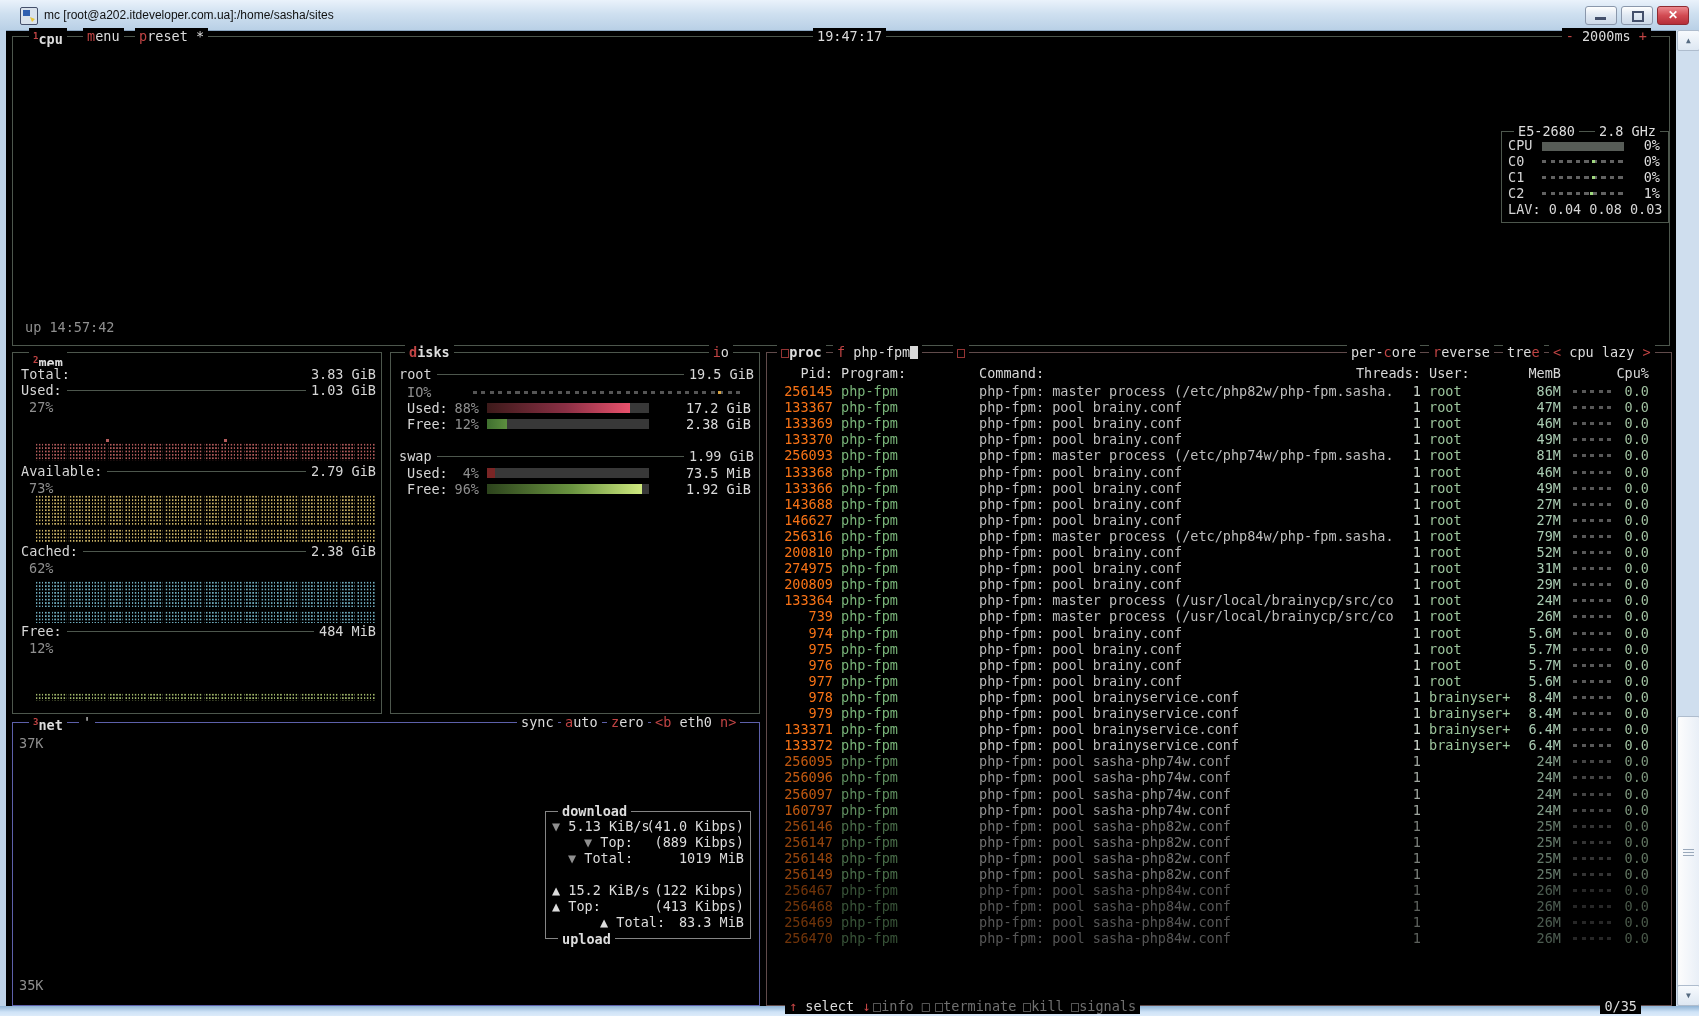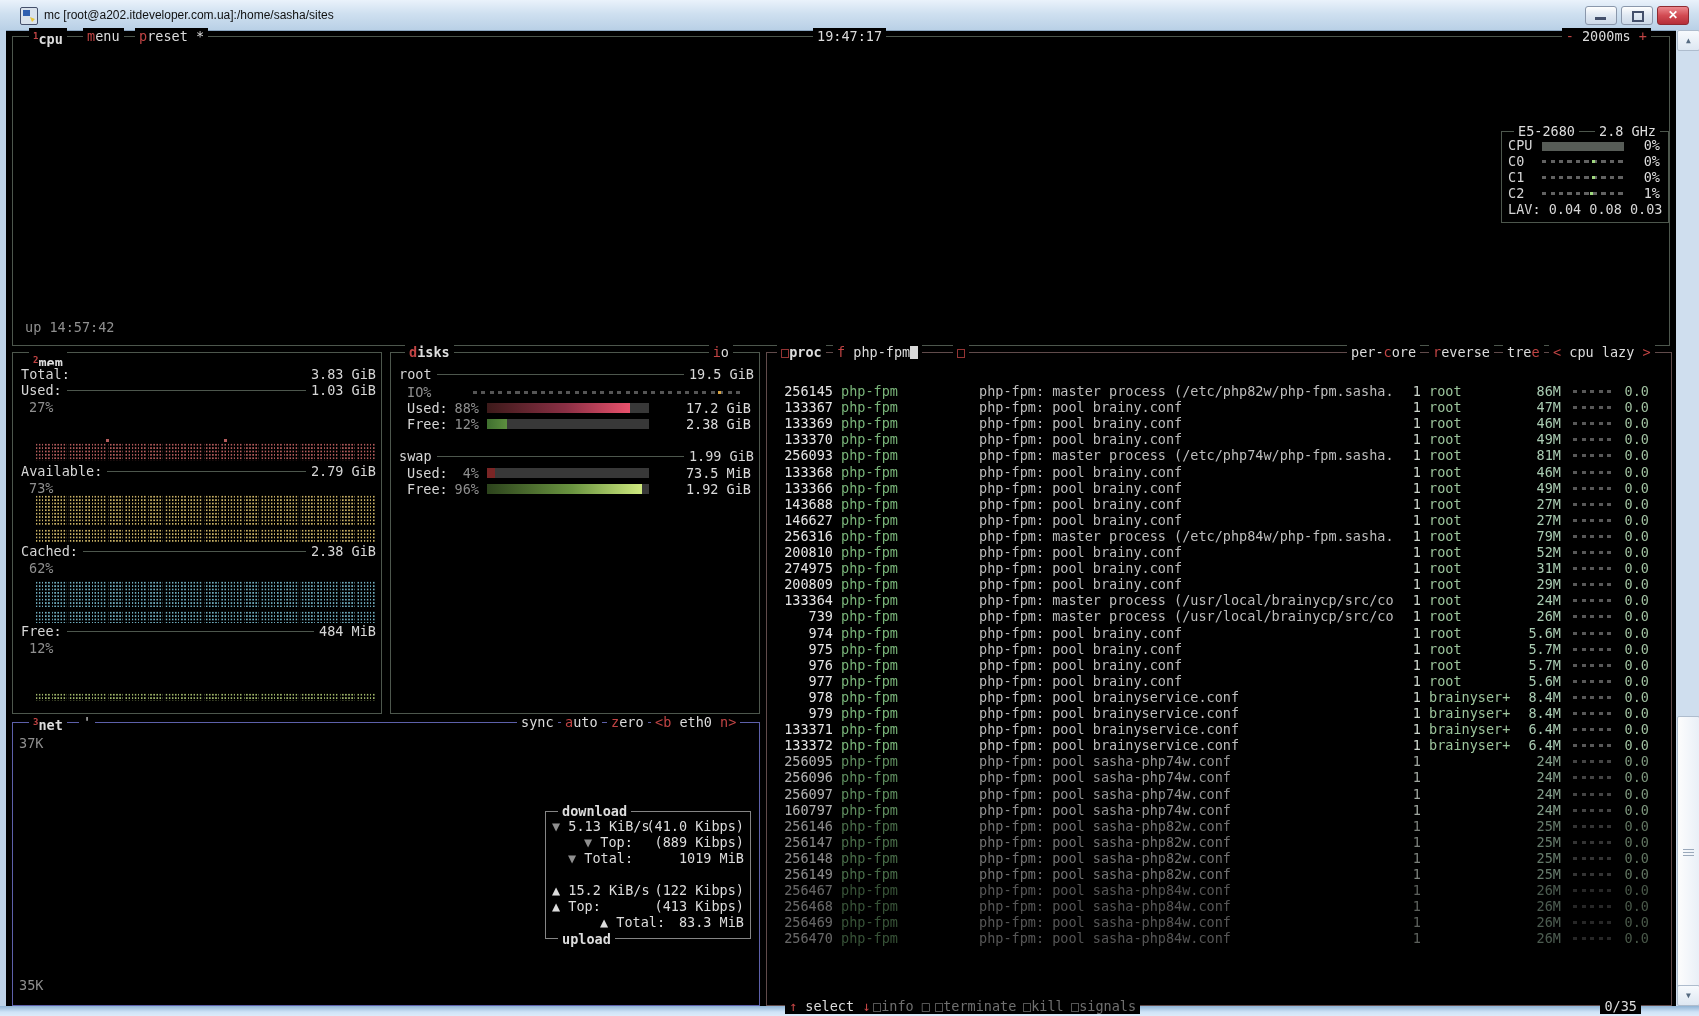--- a/index.html
+++ b/index.html
@@ -55,21 +55,21 @@
   .band{position:absolute;background-image:repeating-linear-gradient(90deg,#000 0 1.5px,transparent 1.5px 8px),
         radial-gradient(circle,var(--c) 1px,transparent 1.2px);background-size:8px 100%,3.1px 3.4px;}
   .vcol{position:absolute;width:5px;background-image:radial-gradient(circle,var(--c) 1.1px,transparent 1.3px);background-size:4px 4.6px;}
   .hline{position:absolute;height:9px;background-image:radial-gradient(circle,var(--c) 1.1px,transparent 1.3px);background-size:4.6px 4.5px;}
   .dashes{position:absolute;height:3px;background-image:repeating-linear-gradient(90deg,#626262 0 4px,transparent 4px 8.5px);}
   .dot{position:absolute;width:3px;height:3px;}
   .bar{position:absolute;height:10px;background:#383838;}
   .bar .seg{position:absolute;left:0;top:0;height:10px;}
   
   .prow{position:absolute;left:0;width:100%;height:16.1px;line-height:16.1px;}
-  .c-pid{position:absolute;left:4px;width:62px;text-align:right;color:#e5e5e5;}
+  .c-pid{position:absolute;left:4px;width:62px;text-align:right;color:#f97316;}
   .c-prog{position:absolute;left:74px;color:#79b479;}
   .c-cmd{position:absolute;left:212px;color:#bdbdbd;}
   .c-thr{position:absolute;left:588px;width:66px;text-align:right;color:#cdd6cd;}
   .c-user{position:absolute;left:662px;color:#9cc49c;}
   .c-mem{position:absolute;left:724px;width:70px;text-align:right;color:#a9cbb2;}
   .c-meter{position:absolute;left:806px;top:7px;width:40px;height:3px;
            background-image:repeating-linear-gradient(90deg,#585858 0 4px,transparent 4px 8.5px);}
   .c-cpu{position:absolute;left:846px;width:36px;text-align:right;color:#9fbf9f;}
   .phead{color:#d8d8d8;}
   .cursor{display:inline-block;width:8px;height:13px;background:#d8d8d8;vertical-align:-2px;}
@@ -292,20 +292,29 @@
 
   <div class="box procb" style="left:766px;top:352px;width:904px;height:652px;">
     <span class="tlab bold" style="left:10px;"><span class="red">□</span><span class="white">proc</span></span>
     <span class="tlab" style="left:66px;text-align:center;"><span class="red">f</span> <span class="white">php-fpm</span><span class="cursor"></span></span>
     <span class="tlab red" style="left:186px;">□</span>
     <span class="tlab" style="left:580px;"><span class="white">per-</span><span class="red">c</span><span class="white">ore</span></span>
     <span class="tlab" style="left:662px;"><span class="red">r</span><span class="white">everse</span></span>
     <span class="tlab" style="left:736px;"><span class="white">tre</span><span class="red">e</span></span>
     <span class="tlab" style="left:782px;"><span class="red">&lt;</span> <span class="white">cpu lazy</span> <span class="red">&gt;</span></span>
 
+    <div class="abs phead" style="left:0;top:12px;width:100%;height:16px;">
+      <span class="c-pid phead">Pid:</span>
+      <span class="c-prog phead">Program:</span>
+      <span class="c-cmd phead">Command:</span>
+      <span class="c-thr phead">Threads:</span>
+      <span class="c-user phead">User:</span>
+      <span class="c-mem phead">MemB</span>
+      <span class="c-cpu phead">Cpu%</span>
+    </div>
 
     <div style="position:absolute;left:0;top:30px;width:100%;height:588px;overflow:hidden;" id="proc-rows">
         <div class="prow" style="top: 0px; opacity: 1;">
           <span class="c-pid">256145</span>
           <span class="c-prog">php-fpm</span>
           <span class="c-cmd">php-fpm: master process (/etc/php82w/php-fpm.sasha.</span>
           <span class="c-thr">1</span>
           <span class="c-user">root</span>
           <span class="c-mem">86M</span>
           <span class="c-meter"></span>

